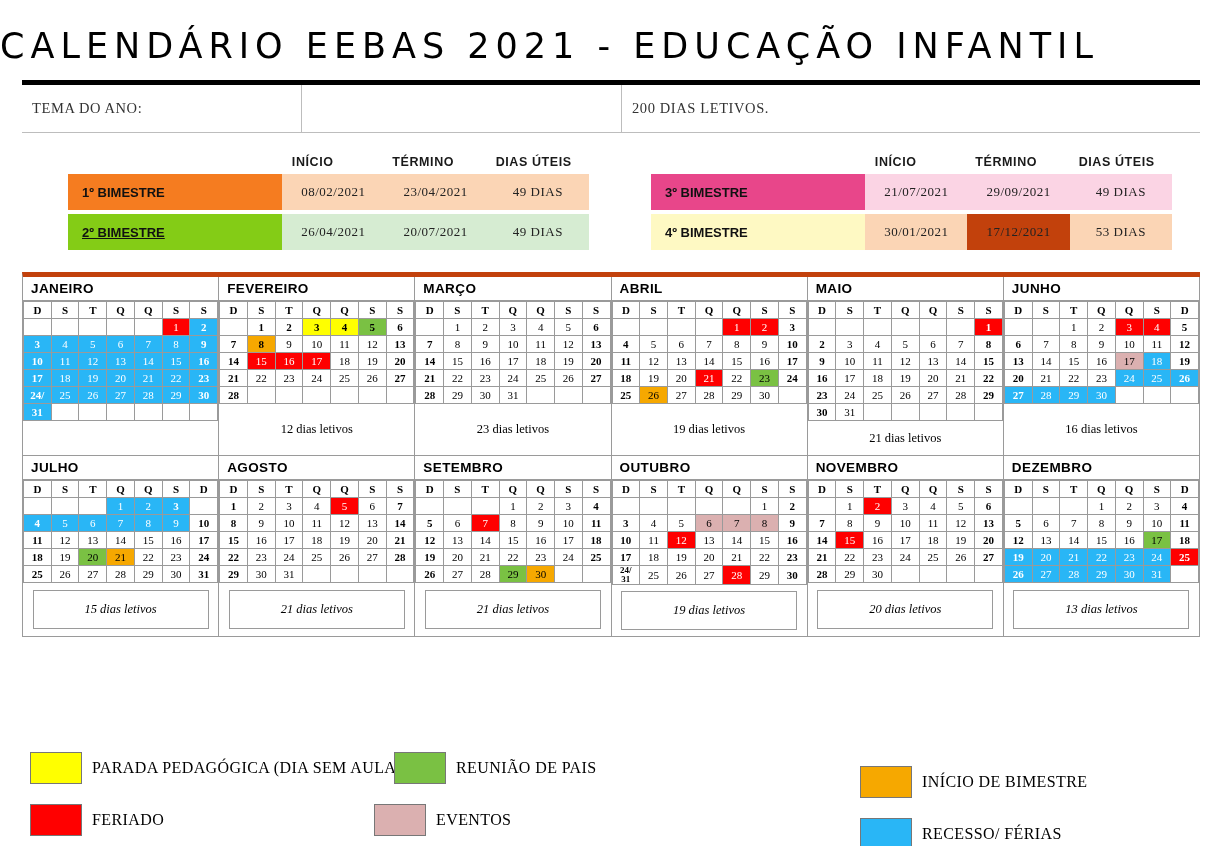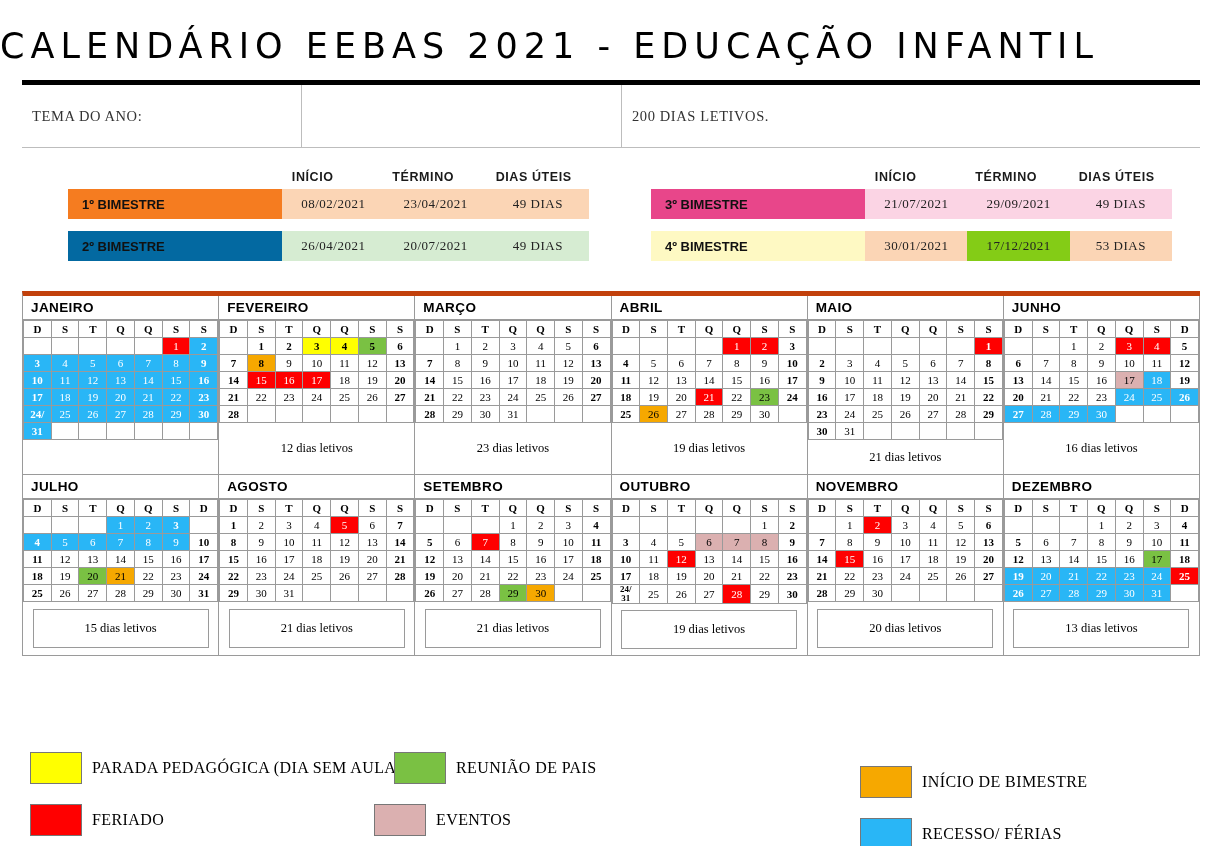--- a/index.html
+++ b/index.html
@@ -25,21 +25,21 @@
   .title-rule {
     height:5px; background:#000;
     margin:14px 22px 0 22px;
   }
 
   
   .theme-row {
     display:flex;
     margin:0 22px;
     border-bottom:1px solid #bdbdbd;
-    height:63px;
+    height:48px;
     align-items:stretch;
   }
   .theme-cell {
     display:flex; align-items:center;
     font-family:"Liberation Serif", serif;
     font-size:14.5px;
     letter-spacing:0.6px;
     color:#333;
     padding-left:10px;
   }
@@ -58,21 +58,21 @@
     display:flex;
     font-size:12.5px;
     font-weight:700;
     letter-spacing:0.6px;
     color:#1a1a1a;
     margin-bottom:5px;
     padding-left:0;
   }
   .bim-head .sp { width:245px; }
   .bim-head .h { width:118px; text-align:center; }
-  .bim-row { display:flex; margin-bottom:12px; height:30px;padding-left:40px; }
+  .bim-row { display:flex; margin-bottom:4px; height:36px;padding-left:40px; }
   .bim-name {
     width:245px;
     display:flex; align-items:center;
     padding-left:14px;
     font-size:13px; font-weight:700; color:#111;
   }
   .bim-val {
     width:118px;
     display:flex; align-items:center; justify-content:center;
     font-size:13px;
@@ -123,20 +123,21 @@
     font-family:"Liberation Serif", serif;
     font-size:12.5px;
     padding:6px 2px;
     min-height:34px;
   }
   .mdays-box {
     border:1px solid #9a9a9a;
     width:92%;
     text-align:center;
     padding:11px 0;
+    font-style:italic;
   }
   .mdays-plain { text-align:center; width:100%; }
 
   
   .c-red    { background:#ff0000; color:#ffffff; }
   .c-blue   { background:#29b6f6; color:#ffffff; }
   .c-yellow { background:#ffff00; color:#000000; }
   .c-green  { background:#7ac143; color:#000000; }
   .c-orange { background:#f6a800; color:#000000; }
   .c-pink   { background:#dbb0b0; color:#000000; }
@@ -180,21 +181,21 @@
         <div class="h">DIAS ÚTEIS</div>
       </div>
       <div id="bim-left">
           <div class="bim-row">
             <div class="bim-name" style="background: rgb(245, 124, 32);">1º BIMESTRE</div>
             <div class="bim-val" style="background: rgb(251, 213, 181);">08/02/2021</div>
             <div class="bim-val" style="background: rgb(251, 213, 181);">23/04/2021</div>
             <div class="bim-val" style="background: rgb(251, 213, 181);">49 DIAS</div>
           </div>
           <div class="bim-row">
-            <div class="bim-name" style="background: #0369a1;">2º BIMESTRE</div>
+            <div class="bim-name" style="background: #84cc16; text-decoration: underline;">2º BIMESTRE</div>
             <div class="bim-val" style="background: rgb(214, 236, 210);">26/04/2021</div>
             <div class="bim-val" style="background: rgb(214, 236, 210);">20/07/2021</div>
             <div class="bim-val" style="background: rgb(214, 236, 210);">49 DIAS</div>
           </div>
         </div>
     </div>
     <div class="bim-col">
       <div class="bim-head">
         <div class="sp"></div>
         <div class="h">INÍCIO</div>
@@ -204,21 +205,21 @@
       <div id="bim-right">
           <div class="bim-row">
             <div class="bim-name" style="background: rgb(232, 70, 138);">3º BIMESTRE</div>
             <div class="bim-val" style="background: rgb(251, 212, 228);">21/07/2021</div>
             <div class="bim-val" style="background: rgb(251, 212, 228);">29/09/2021</div>
             <div class="bim-val" style="background: rgb(251, 212, 228);">49 DIAS</div>
           </div>
           <div class="bim-row">
             <div class="bim-name" style="background: #fef9c3;">4º BIMESTRE</div>
             <div class="bim-val" style="background: rgb(251, 213, 181);">30/01/2021</div>
-            <div class="bim-val" style="background: #84cc16;">17/12/2021</div>
+            <div class="bim-val" style="background: #c2410c;">17/12/2021</div>
             <div class="bim-val" style="background: rgb(251, 213, 181);">53 DIAS</div>
           </div>
         </div>
     </div>
   </div>
 
   <div class="cal-grid" id="cal-grid">
       <div class="month">
         <div class="month-name">JANEIRO</div>
         <table class="mtab">

